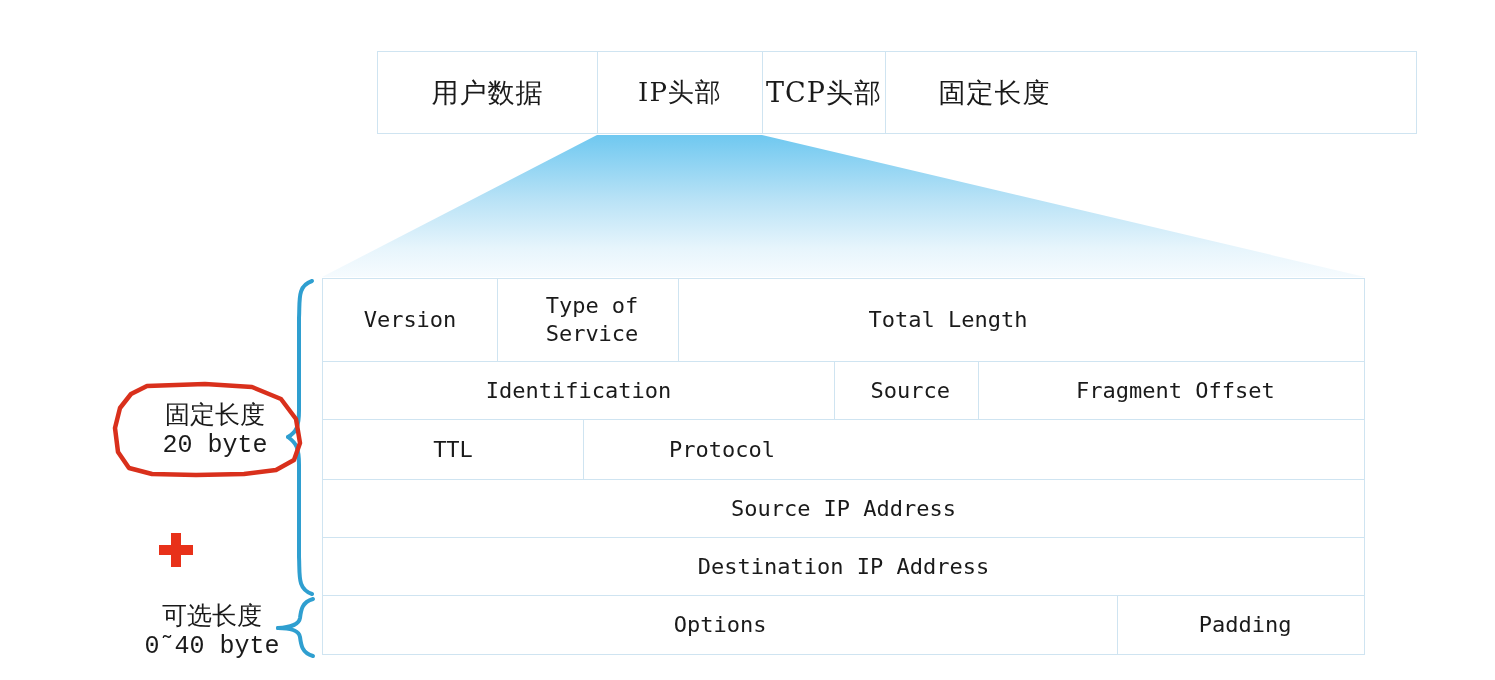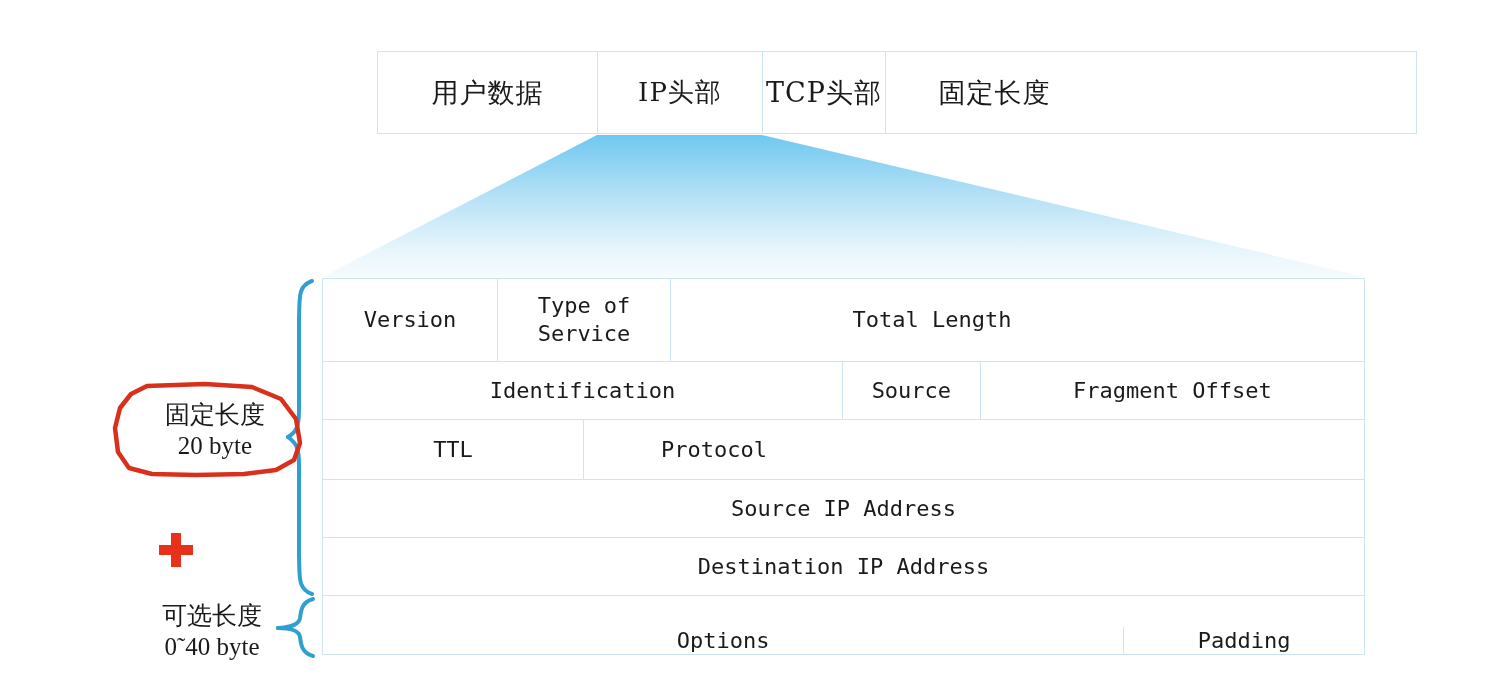--- a/index.html
+++ b/index.html
@@ -67,22 +67,23 @@
     border: 1px solid #cfe4f1;
     background: #ffffff;
     display: flex;
     flex-direction: column;
   }
   .ip-row {
     display: flex;
     box-sizing: border-box;
     border-bottom: 1px solid #cfe4f1;
     width: 100%;
-  }
-  .ip-row:last-child { border-bottom: none; align-items: flex-end; }
+    gap: 8px;
+  }
+  .ip-row:last-child { border-bottom: none; }
   .ip-cell {
     box-sizing: border-box;
     border-right: 1px solid #cfe4f1;
     display: flex;
     align-items: center;
     justify-content: center;
     text-align: center;
     font-family: "DejaVu Sans Mono", monospace;
     font-size: 22px;
     line-height: 1.25;
@@ -97,21 +98,21 @@
     text-align: center;
     color: #1a1a1a;
     line-height: 1.22;
     white-space: nowrap;
   }
   .label-cn {
     font-family: "DejaVu Sans", sans-serif;
     font-size: 25px;
   }
   .label-en {
-    font-family: Liberation Serif, serif;
+    font-family: Liberation Mono, monospace;
     font-size: 25px;
   }
   #label-fixed { left: 140px; top: 400px; width: 150px; }
   #label-optional { left: 132px; top: 601px; width: 160px; }
 
   #plus-icon {
     position: absolute;
     left: 159px;
     top: 533px;
     width: 34px;

